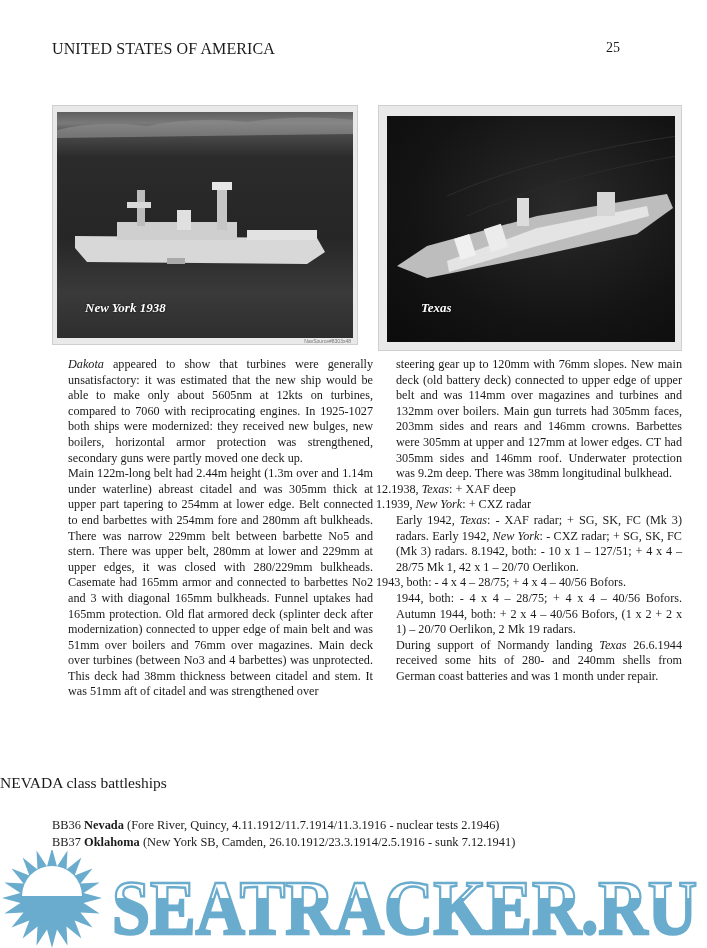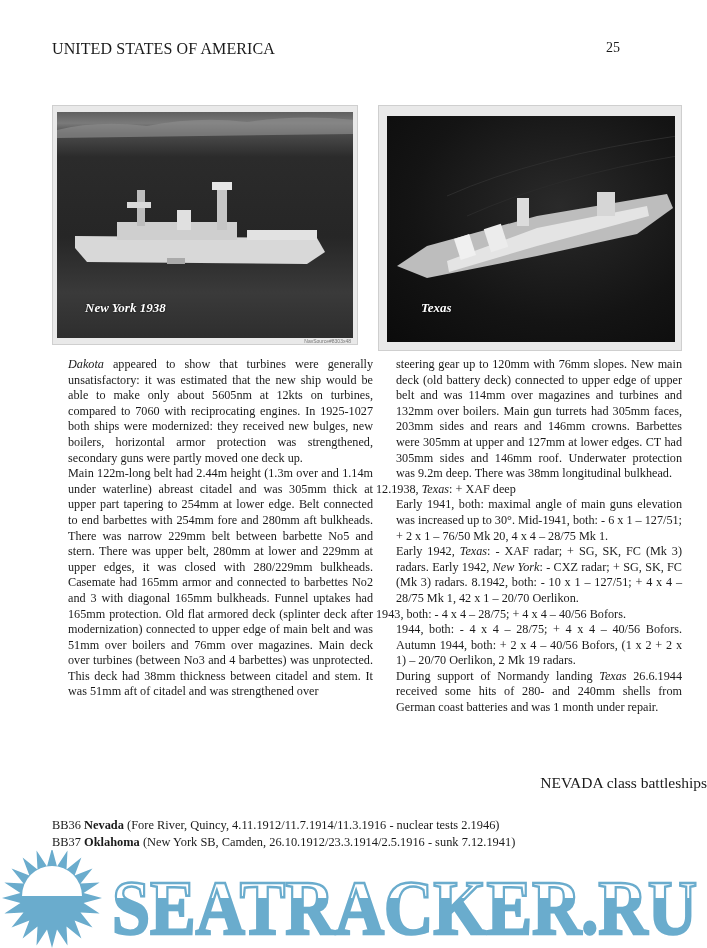--- a/index.html
+++ b/index.html
@@ -21,21 +21,21 @@
   .photo2 .caption { left:42px; bottom:34px; }
   .photo .credit { position:absolute; right:6px; bottom:0px; font-size:5px; color:#777; font-family:"Liberation Sans", sans-serif; }
 
   .col { position:absolute; font-size:12.2px; line-height:15.6px; text-align:justify; }
   .col p { margin:0; }
   .col-left { left:68px; top:357px; width:305px; }
   .col-right { left:376px; top:357px; width:306px; }
   .col-right p { text-align:left; }
   .col-right p.j { text-align:justify;margin-left:20px; }
 
-  .section-title { position:absolute; top:774px; left:0; width:707px; text-align:right; font-size:15.5px; }
+  .section-title { position:absolute; top:774px; left:0; width:707px; text-align:left; font-size:15.5px; }
   .ship-list { position:absolute; top:817px; left:52px; font-size:12.4px; line-height:17px; white-space:nowrap; }
   .ship-list b { font-weight:bold; }
 
   .logo { position:absolute; left:0; top:850px; width:707px; height:98px; }
 </style>
 </head>
 <body>
 
 <div class="running-head">UNITED STATES OF AMERICA</div>
 <div class="page-num">25</div>
@@ -76,21 +76,21 @@
 </div>
 
 <div class="col col-left">
   <p><i>Dakota</i><span> appeared to show that turbines were generally unsatisfactory: it was estimated that the new ship would be able to make only about 5605nm at 12kts on turbines, compared to 7060 with reciprocating engines. In 1925-1027 both ships were modernized: they received new bulges, new boilers, horizontal armor protection was strengthened, secondary guns were partly moved one deck up.</span></p>
   <p>Main 122m-long belt had 2.44m height (1.3m over and 1.14m under waterline) abreast citadel and was 305mm thick at upper part tapering to 254mm at lower edge. Belt connected to end barbettes with 254mm fore and 280mm aft bulkheads. There was narrow 229mm belt between barbette No5 and stern. There was upper belt, 280mm at lower and 229mm at upper edges, it was closed with 280/229mm bulkheads. Casemate had 165mm armor and connected to barbettes No2 and 3 with diagonal 165mm bulkheads. Funnel uptakes had 165mm protection. Old flat armored deck (splinter deck after modernization) connected to upper edge of main belt and was 51mm over boilers and 76mm over magazines. Main deck over turbines (between No3 and 4 barbettes) was unprotected. This deck had 38mm thickness between citadel and stem. It was 51mm aft of citadel and was strengthened over</p>
 </div>
 
 <div class="col col-right">
   <p class="j">steering gear up to 120mm with 76mm slopes. New main deck (old battery deck) connected to upper edge of upper belt and was 114mm over magazines and turbines and 132mm over boilers. Main gun turrets had 305mm faces, 203mm sides and rears and 146mm crowns. Barbettes were 305mm at upper and 127mm at lower edges. CT had 305mm sides and 146mm roof. Underwater protection was 9.2m deep. There was 38mm longitudinal bulkhead.</p>
   <p><span>12.1938, </span><i>Texas</i><span>: + XAF deep</span></p>
-  <p class="j">Early 1941, both: maximal angle of main guns elevation was increased up to 30°. Mid-1941, both: - 6 x 1 – 127/51; + 2 x 1 – 76/50 Mk 20, 4 x 4 – 28/75 Mk 1.</p>
+  <p><span>1.1939, </span><i>New York</i><span>: + CXZ radar</span></p>
   <p class="j"><span>Early 1942, </span><i>Texas</i><span>: - XAF radar; + SG, SK, FC (Mk 3) radars. Early 1942, </span><i>New York</i><span>: - CXZ radar; + SG, SK, FC (Mk 3) radars. 8.1942, both: - 10 x 1 – 127/51; + 4 x 4 – 28/75 Mk 1, 42 x 1 – 20/70 Oerlikon.</span></p>
   <p>1943, both: - 4 x 4 – 28/75; + 4 x 4 – 40/56 Bofors.</p>
   <p class="j">1944, both: - 4 x 4 – 28/75; + 4 x 4 – 40/56 Bofors. Autumn 1944, both: + 2 x 4 – 40/56 Bofors, (1 x 2 + 2 x 1) – 20/70 Oerlikon, 2 Mk 19 radars.</p>
   <p class="j"><span>During support of Normandy landing </span><i>Texas</i><span> 26.6.1944 received some hits of 280- and 240mm shells from German coast batteries and was 1 month under repair.</span></p>
 </div>
 
 <div class="section-title">NEVADA class battleships</div>
 
 <div class="ship-list">
   <div><span>BB36 </span><b>Nevada</b><span> (Fore River, Quincy, 4.11.1912/11.7.1914/11.3.1916 - nuclear tests 2.1946)</span></div>

